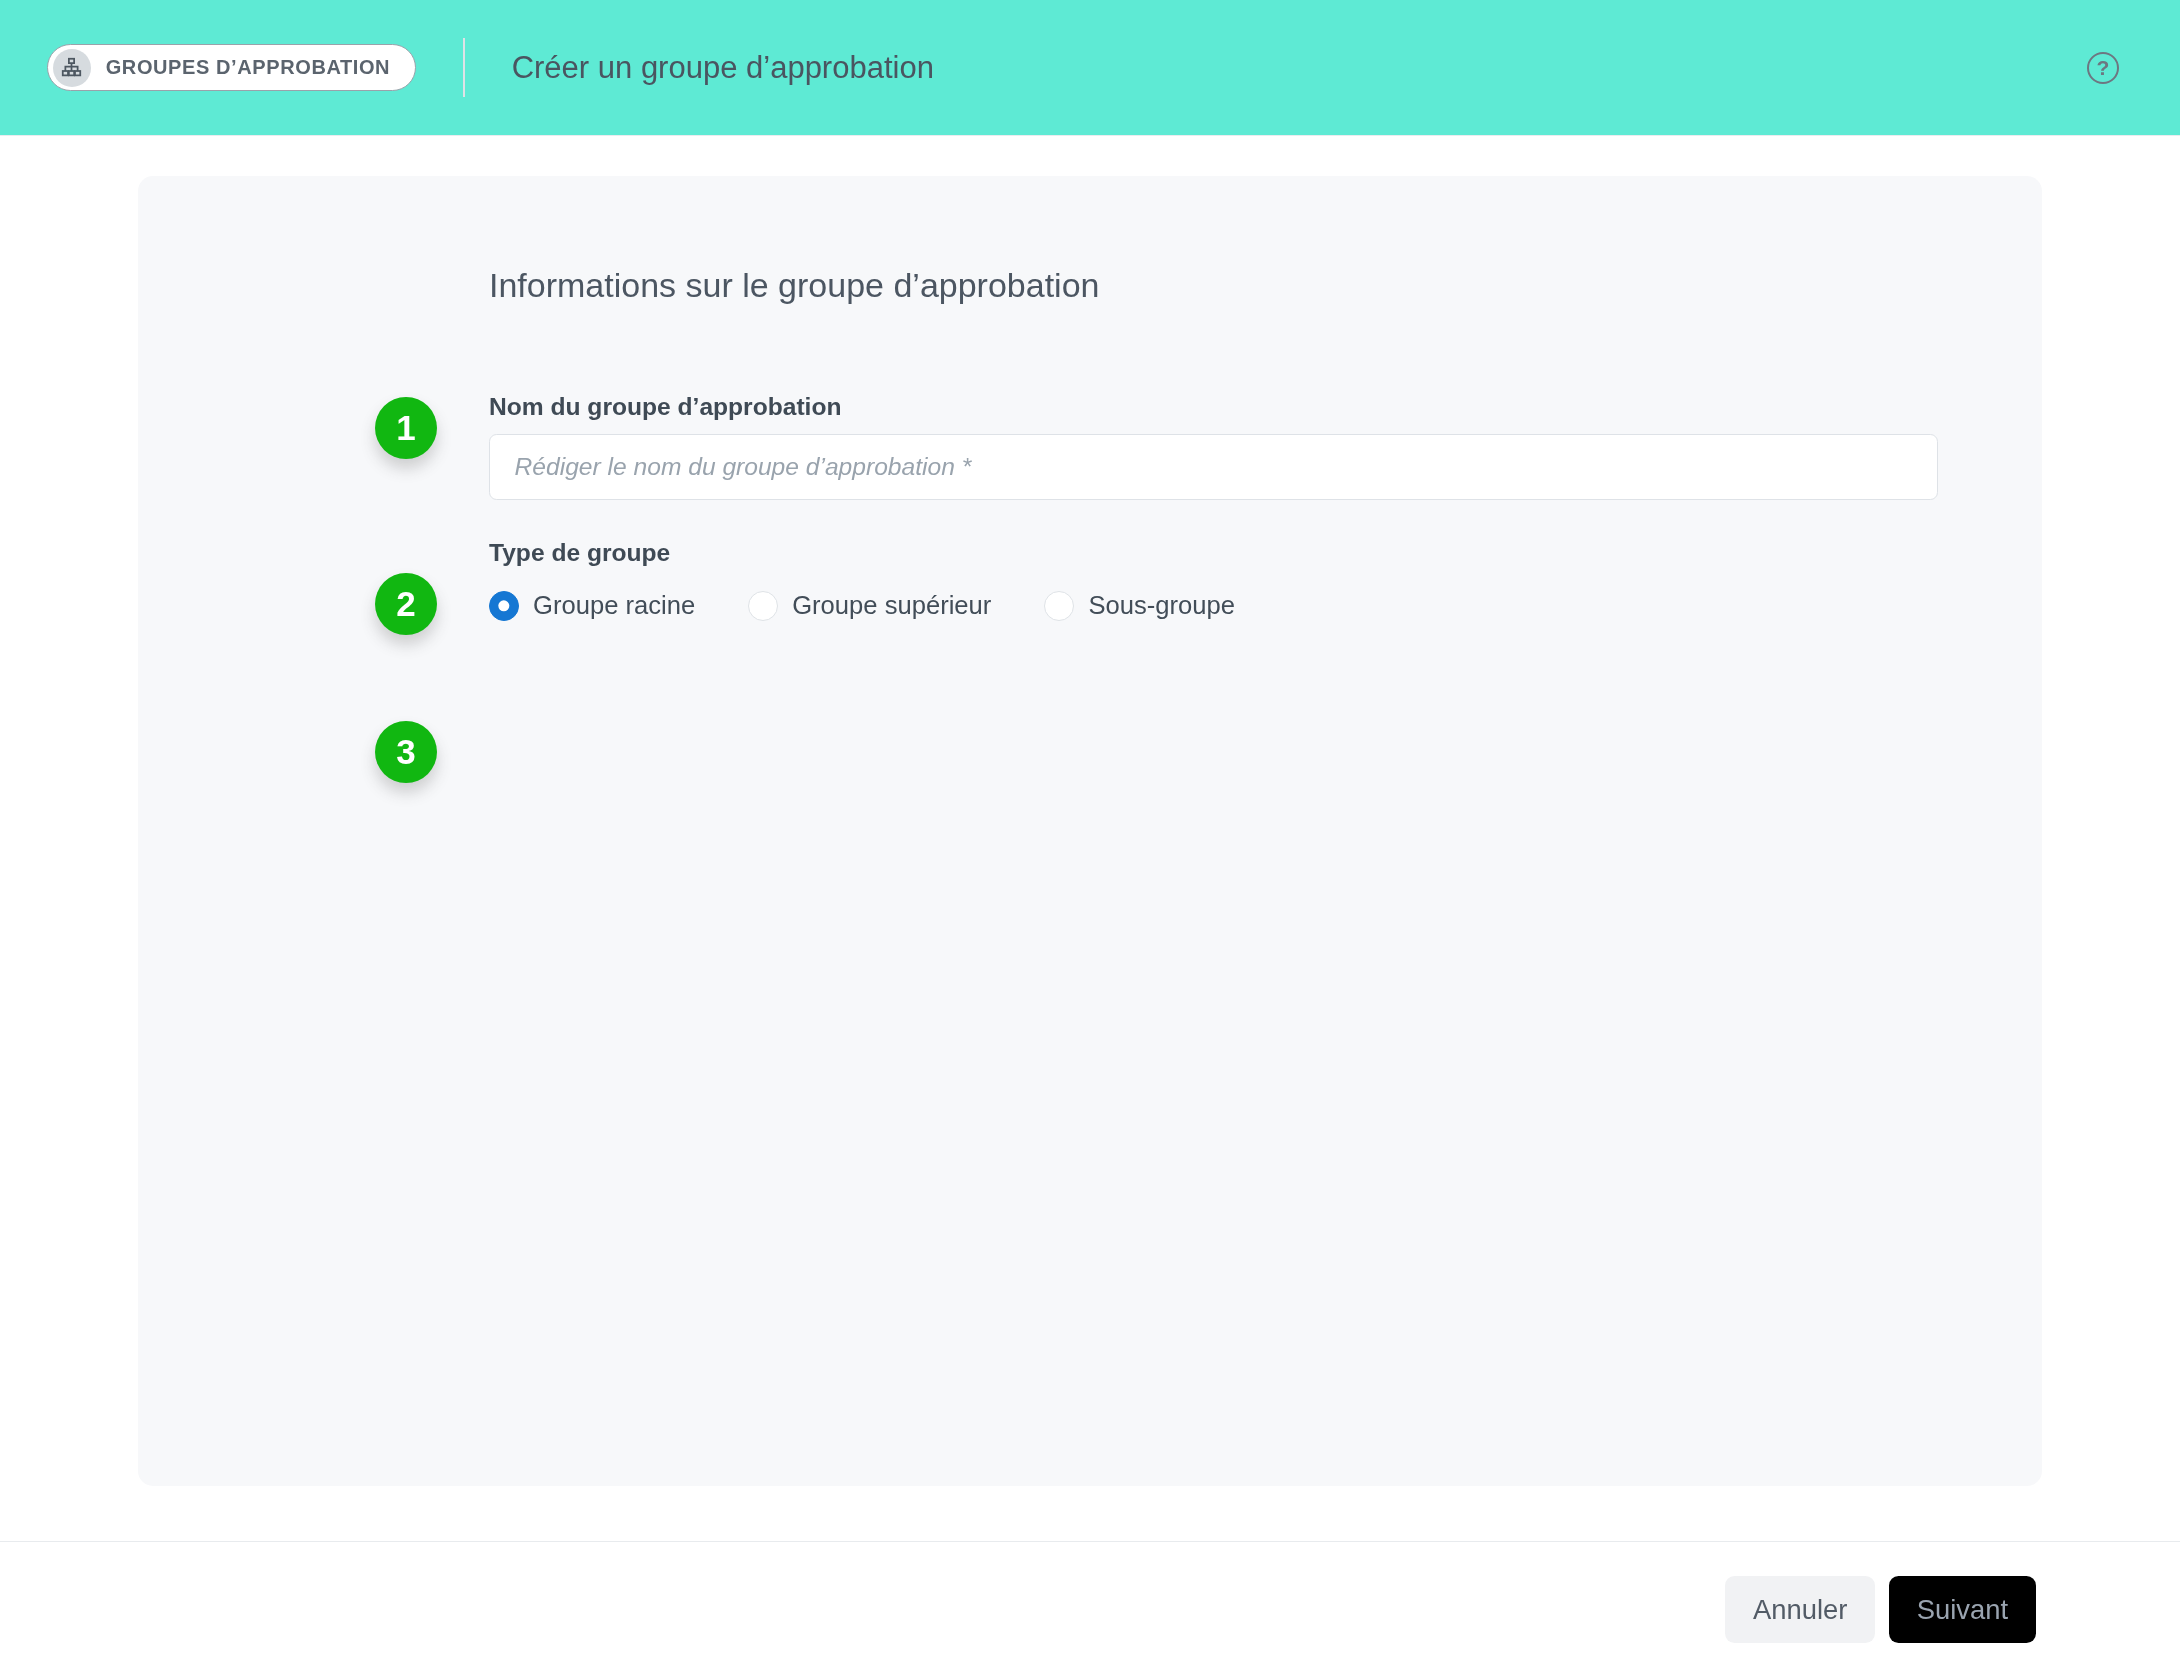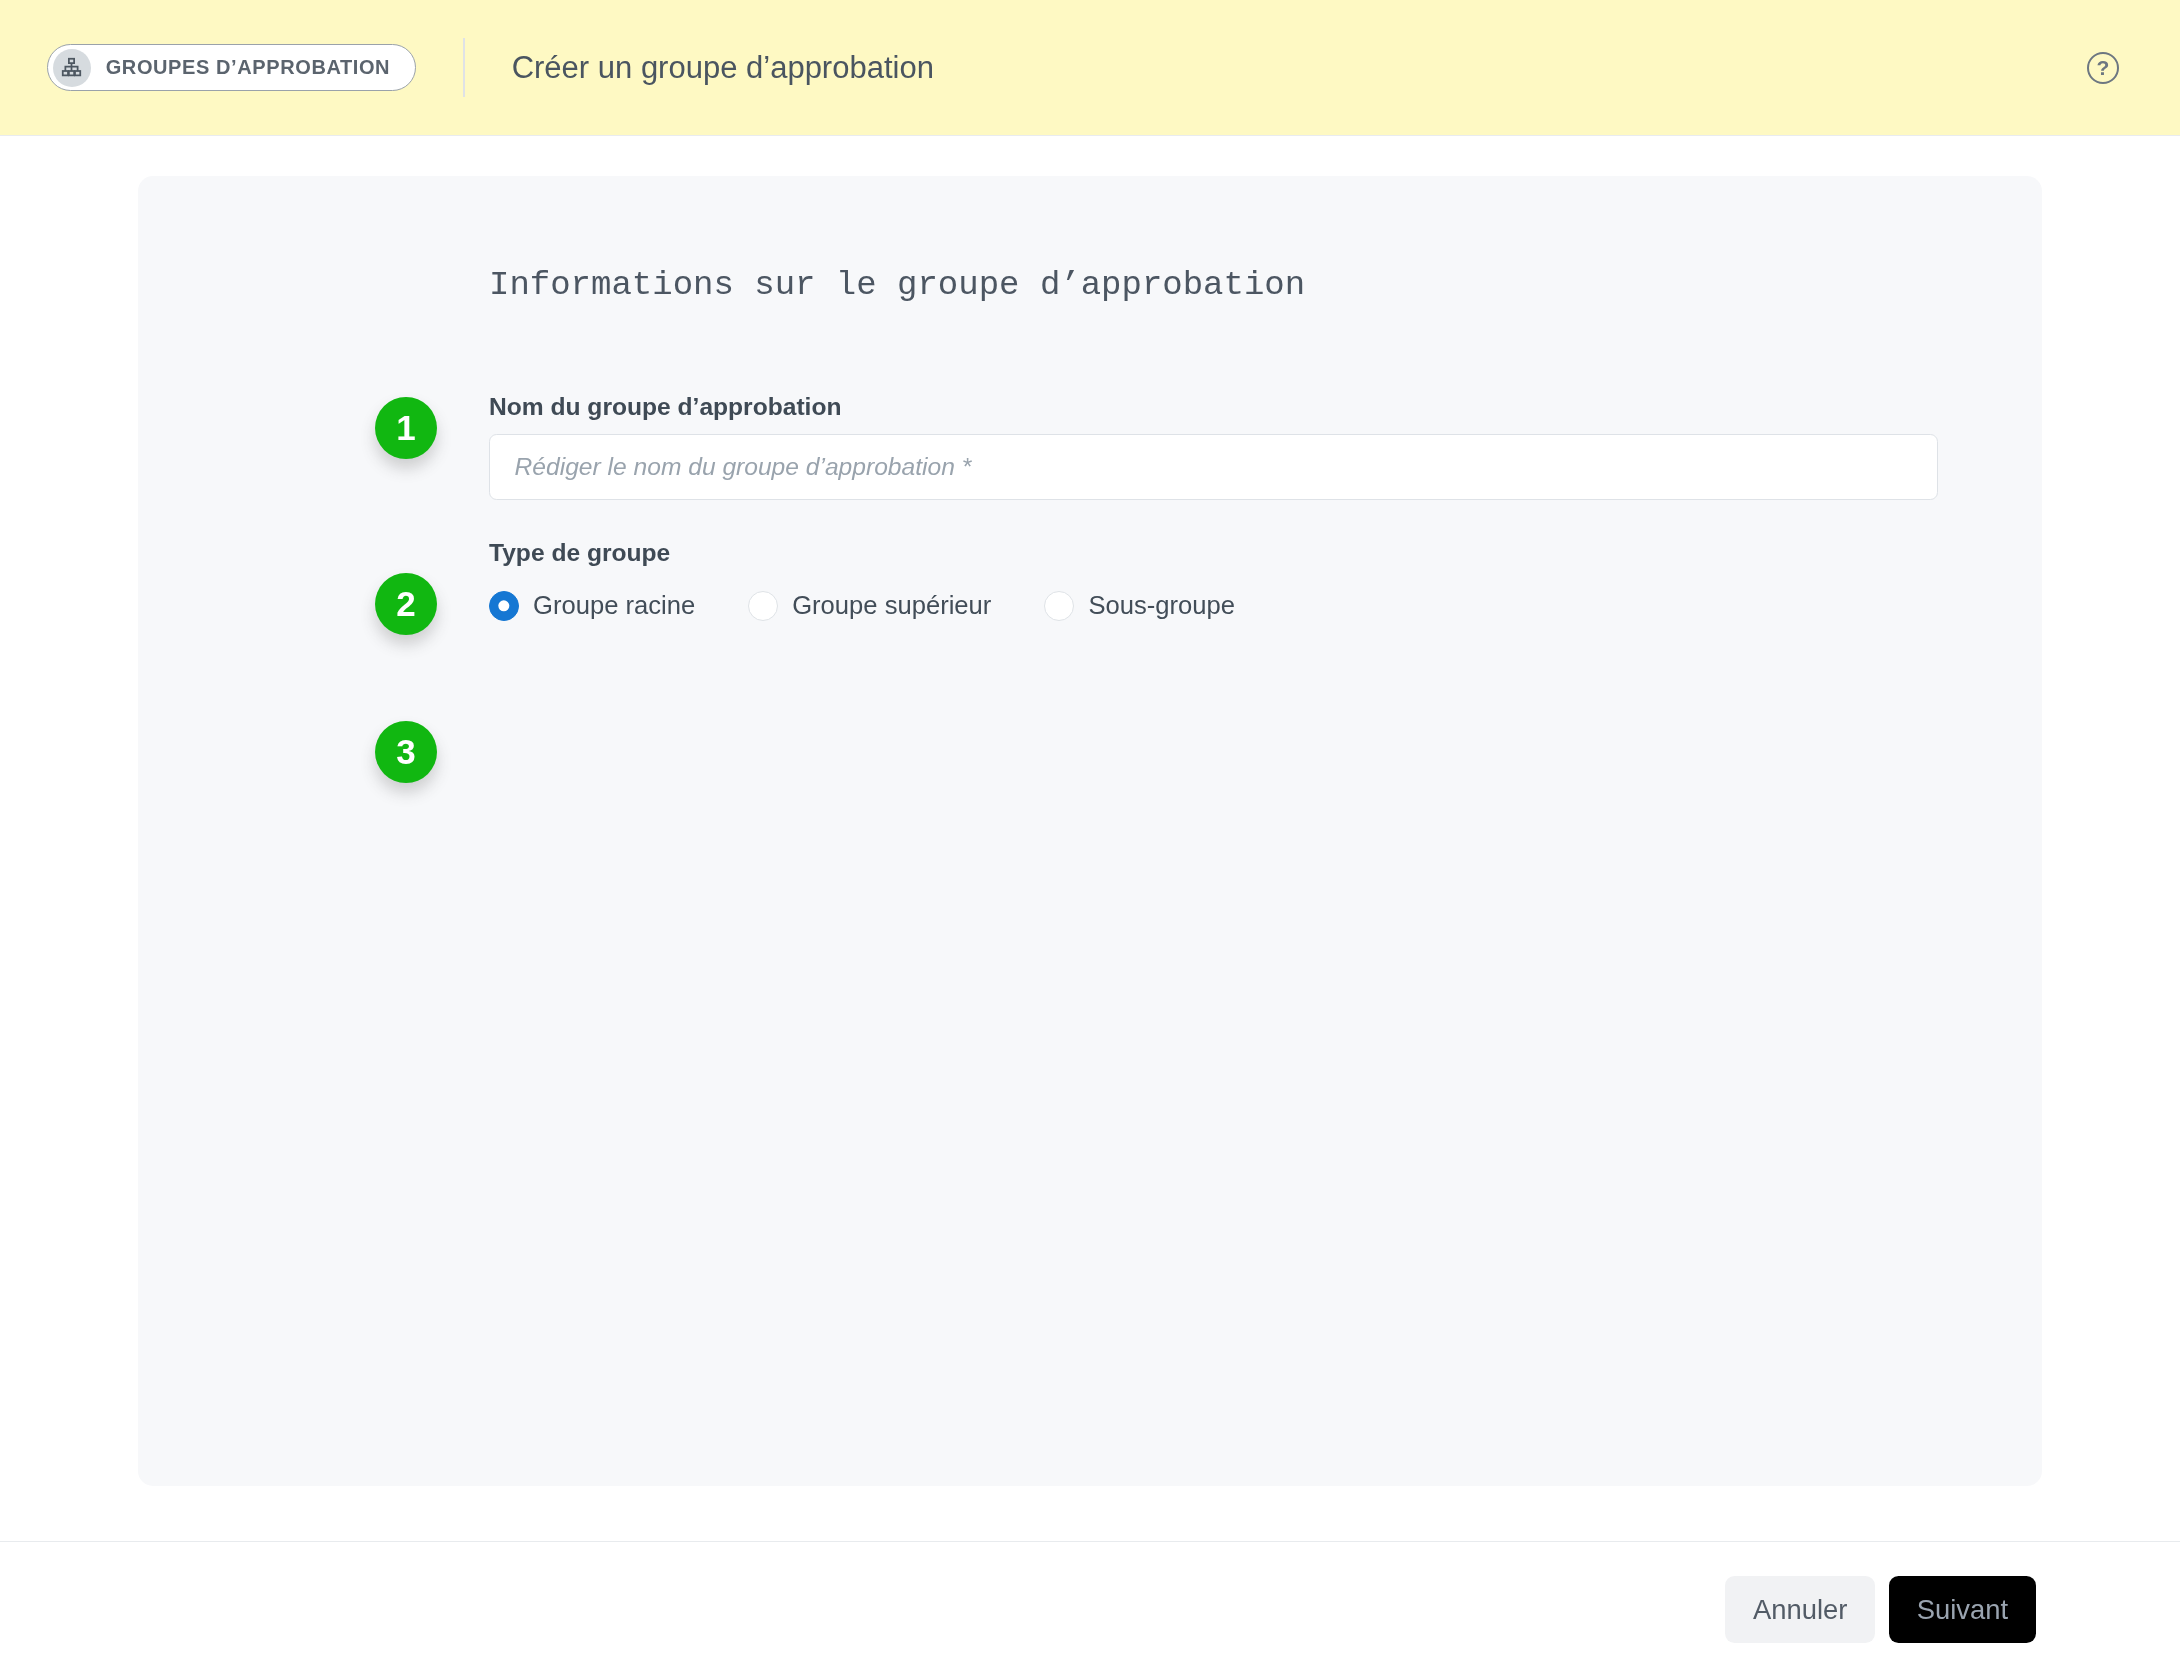--- a/index.html
+++ b/index.html
@@ -13,21 +13,21 @@
     position:relative;
     background:#ffffff;
     font-family:"Liberation Sans", sans-serif;
     color:#414c57;
     overflow:hidden;
   }
 
   
   .header{
     position:absolute;top:0;left:0;right:0;height:136px;
-    background:#fef9c3;border-bottom:1.9px solid #e9ecef;
+    background:#5eead4;border-bottom:1.9px solid #e9ecef;
     display:flex;align-items:center;
     padding:0 61px 0 47px;
   }
   .badge{
     display:flex;align-items:center;gap:15px;
     height:47px;border:1.9px solid #9aa2aa;border-radius:945px;
     padding:0 24.6px 0 4.7px;background:#ffffff;cursor:pointer;
   }
   .badge-icon-circle{
     width:38px;height:38px;border-radius:50%;
@@ -56,21 +56,21 @@
   
   .panel{
     position:absolute;left:138px;top:176px;
     width:1904px;height:1310px;
     background:var(--panel-bg);
     border-radius:15px;
     padding:87px 0 0 351px;
   }
   .section-title{
     font-size:34px;font-weight:400;color:#4c5662;
-    line-height:44px;margin:0 0 83px 0;font-family:Liberation Mono, monospace;
+    line-height:44px;margin:0 0 83px 0;
   }
   .field-label{
     font-size:24.6px;font-weight:700;color:#3f4a55;
     line-height:34px;display:block;
   }
   .field-name .field-label{margin-bottom:9.5px;}
   .text-input{
     width:1449px;height:66px;
     background:#ffffff;border:1.9px solid #dee2e7;border-radius:7.6px;
     padding:0 24.6px;font-size:24.6px;color:#434d58;

